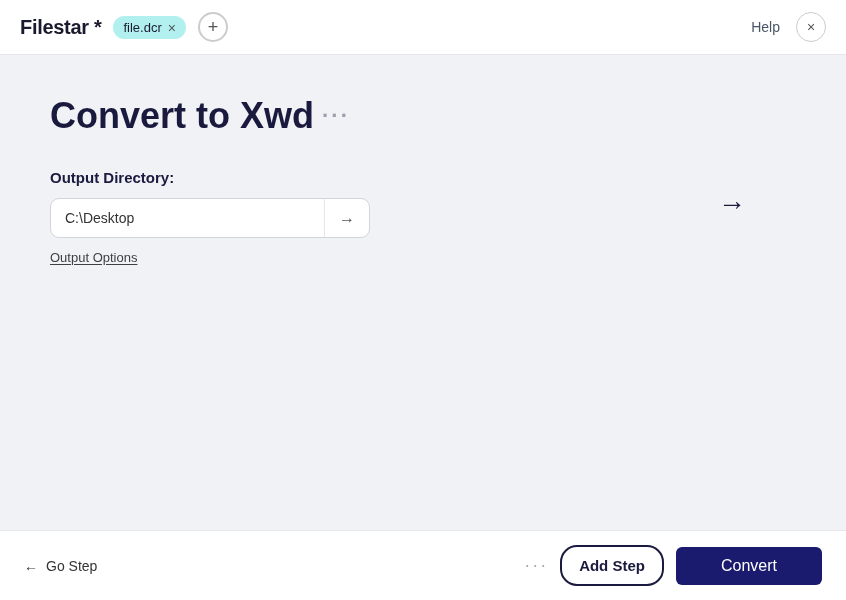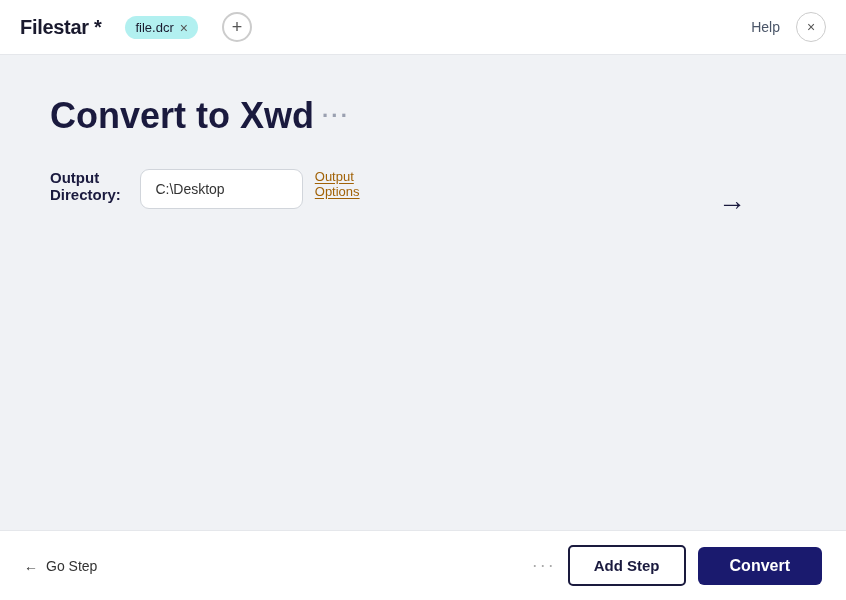--- a/index.html
+++ b/index.html
@@ -18,21 +18,21 @@
       display: flex;
       align-items: center;
       justify-content: space-between;
       padding: 12px 20px;
       border-bottom: 1px solid #e5e7eb;
       background: #fff;
     }
     .header-left {
       display: flex;
       align-items: center;
-      gap: 24px;
+      gap: 12px;
     }
     .app-title {
       font-size: 20px;
       font-weight: 700;
       color: #1a1a2e;
       letter-spacing: -0.3px;
     }
     .file-tag {
       display: flex;
       align-items: flex-end;
@@ -108,21 +108,21 @@
       gap: 8px;
     }
     .page-title-dots {
       font-size: 22px;
       color: #9aa0b0;
       letter-spacing: 2px;
     }
 
     .form-section {
       display: flex;
-      flex-direction: row;
+      flex-direction: column;
       gap: 12px;
       max-width: 320px;
       justify-content: center;
     }
     .output-dir-label {
       font-size: 15px;
       font-weight: 600;
       color: #1a1a3e;
     }
     .output-dir-input-row {
@@ -146,21 +146,21 @@
       padding: 10px 14px;
       cursor: pointer;
       color: #555;
       font-size: 16px;
       border-left: 1px solid #e5e7eb;
       display: flex;
       align-items: center;
     }
     .output-options-link {
       font-size: 13px;
-      color: #a16207;
+      color: #404040;
       cursor: pointer;
       text-decoration: underline;
       text-underline-offset: 2px;
     }
 
     
     .illustration {
       position: absolute;
       right: 100px;
       top: 130px;
@@ -193,33 +193,33 @@
       align-items: center;
       gap: 12px;
     }
     .more-dots {
       color: #aaa;
       font-size: 18px;
       letter-spacing: 2px;
       cursor: pointer;
     }
     .add-step-btn {
-      padding: 10px 24px;
+      padding: 10px 17px;
       font-size: 15px;
       font-weight: 600;
       color: #1a1a3e;
       border: 2px solid #1a1a3e;
-      border-radius: 5px;
+      border-radius: 17px;
       background: #fff;
       cursor: pointer;
     }
     .convert-btn {
-      padding: 10px 32px;
+      padding: 10px 45px;
       font-size: 16px;
-      font-weight: 700;
+      font-weight: 400;
       color: #fff;
       background: #1a1a6e;
       border: none;
       border-radius: 6px;
       cursor: pointer;
     }
   </style>
 </head>
 <body>
 

